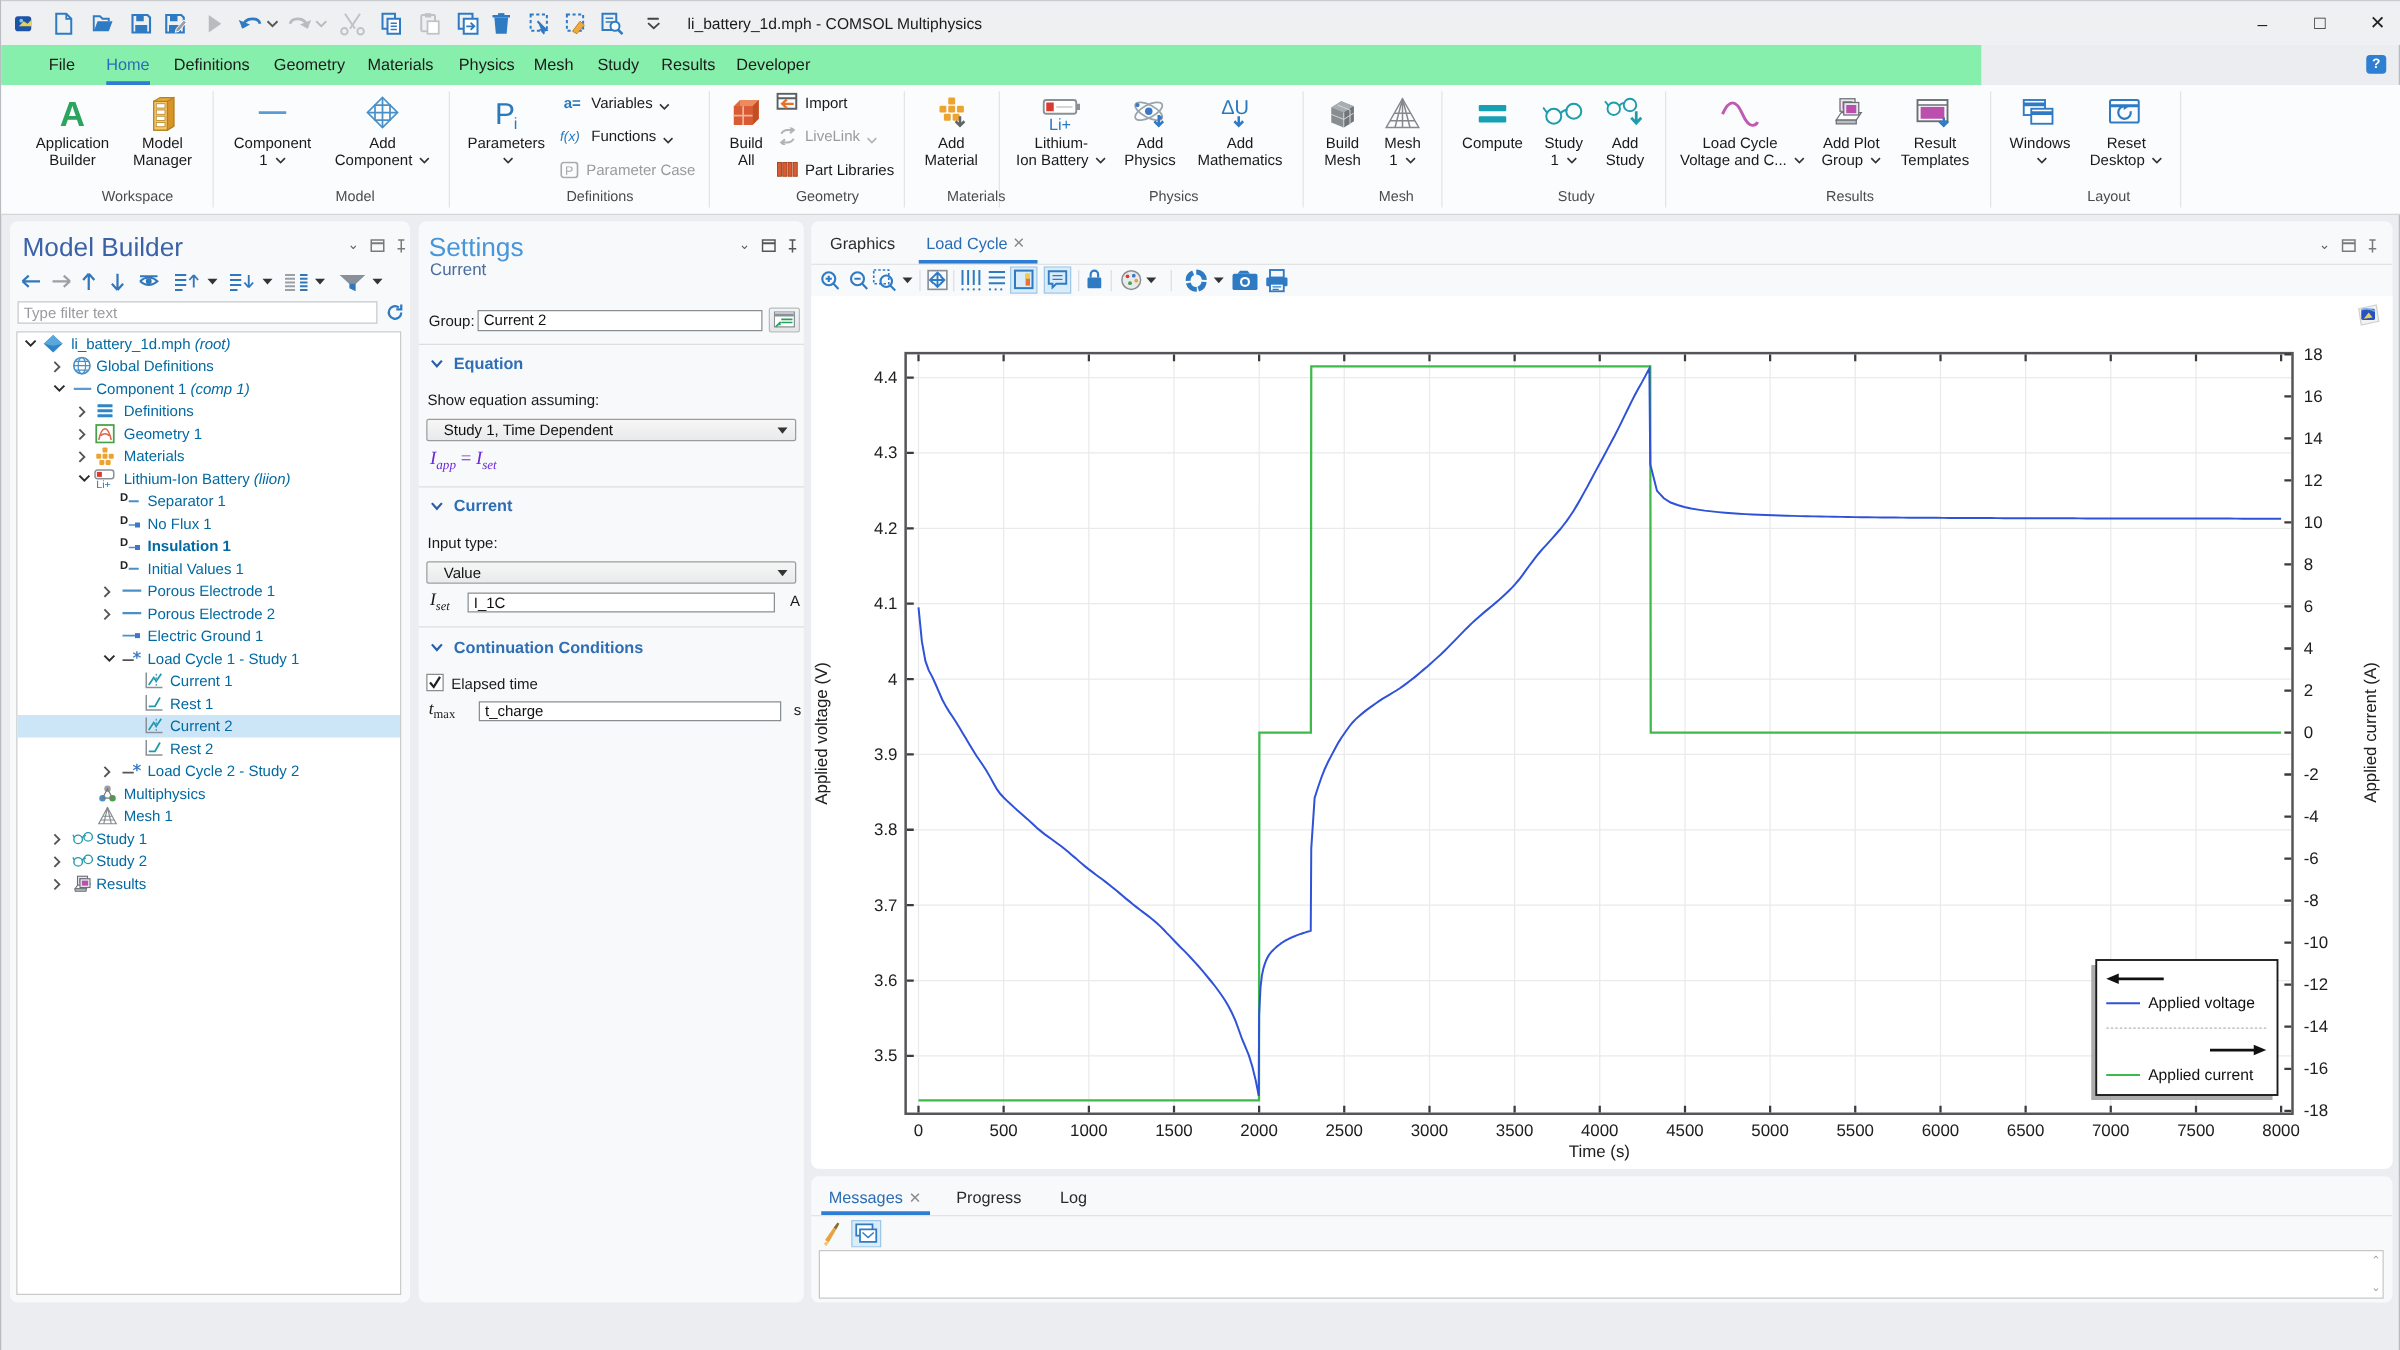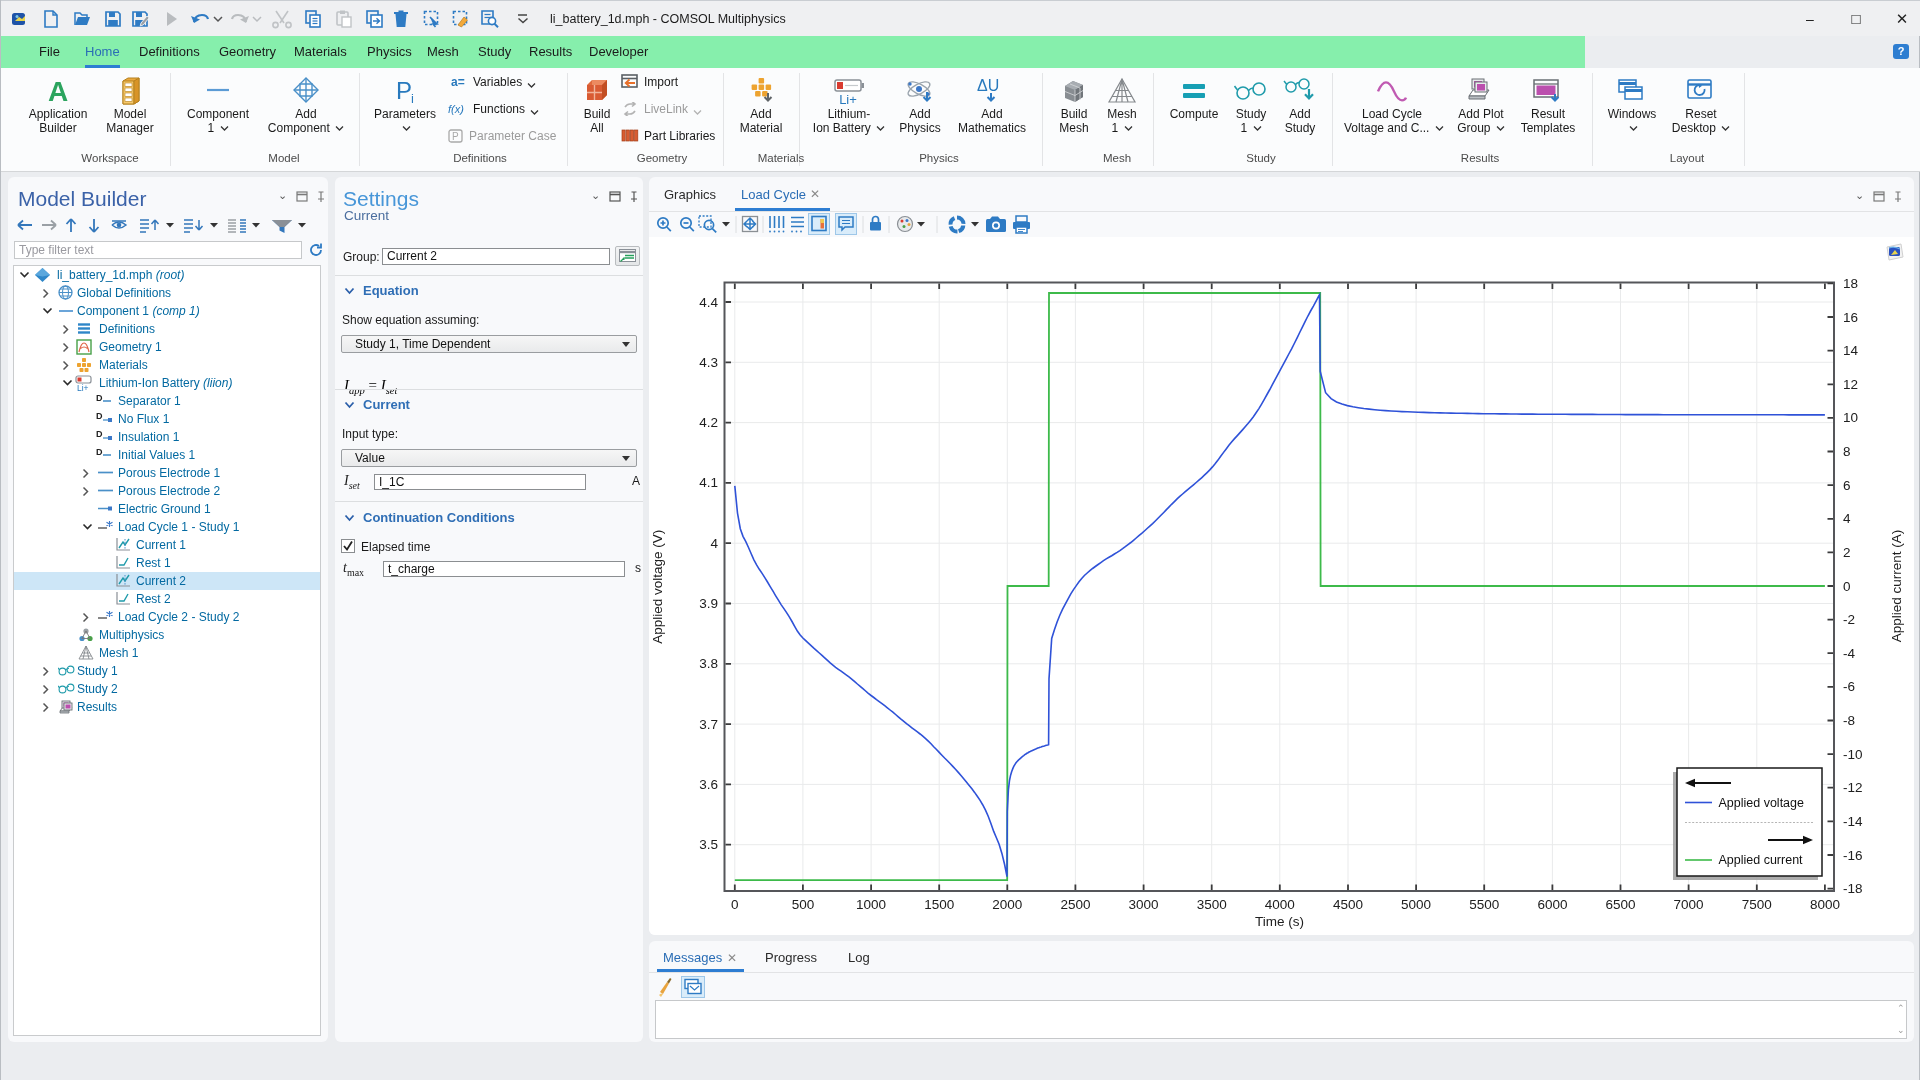--- a/index.html
+++ b/index.html
@@ -581,21 +581,21 @@
             <rect x="12" y="7" width="4" height="4" fill="#3c78c8"></rect>
           </svg>
           <span class="ttx" style="left:104px;">No Flux 1</span>
         </div>
       <div class="trow">
           <svg class="tic" style="left:82px;" width="17" height="14">
             <text x="0" y="8" font-size="9" font-weight="bold" fill="#222" font-family="Liberation Sans">D</text>
             <path d="M7 9 h5" stroke="#4a90c8" stroke-width="1.3"></path>
             <rect x="12" y="7" width="4" height="4" fill="#3c78c8"></rect>
           </svg>
-          <span class="ttx" style="left:104px;">Insulation 1</span>
+          <span class="ttx" style="left:104px;font-weight:bold;">Insulation 1</span>
         </div>
       <div class="trow">
           <svg class="tic" style="left:82px;" width="17" height="14">
             <text x="0" y="8" font-size="9" font-weight="bold" fill="#222" font-family="Liberation Sans">D</text>
             <path d="M7 8 h8" stroke="#4a90c8" stroke-width="1.6"></path>
           </svg>
           <span class="ttx" style="left:104px;">Initial Values 1</span>
         </div>
       <div class="trow">
           <svg class="tchev" style="left:68px; top:4px;" width="8" height="11">
@@ -751,29 +751,29 @@
           <path d="M6 6.5 h9 M6 9 h9" stroke="#27a05c" stroke-width="1.3"></path>
           <path d="M1.5 12.5 l4-4 v2.6 h-2.6 z" fill="#27a05c"></path>
           <path d="M1.5 12.5 l4-4" stroke="#27a05c" stroke-width="1.2"></path>
         </svg></div>
     <div class="sdiv" style="top:98px;"></div>
     <div class="shead" style="position:absolute; left:9px; top:106px;"><svg width="11" height="8" style="margin-right:8px;">
           <path d="M1.5 1.5 L5.5 6 L9.5 1.5" fill="none" stroke="#2b5faa" stroke-width="1.8"></path>
         </svg>Equation</div>
     <div style="position:absolute; left:7px; top:136px;">Show equation assuming:</div>
     <div class="combo" style="left:6px; top:158px; width:296px;">Study 1, Time Dependent<span class="arr"></span></div>
-    <div style="position:absolute; left:9px; top:182px; font-family:'Liberation Serif',serif; font-size:15px; font-style:italic; color:#000000;margin-top:18px;">I<sub style="font-size:10.5px;">app</sub> <span style="font-style:normal;">=</span> I<sub style="font-size:10.5px;">set</sub></div>
+    <div style="position:absolute; left:9px; top:182px; font-family:'Liberation Serif',serif; font-size:15px; font-style:italic; color:#6d28d9;">I<sub style="font-size:10.5px;">app</sub> <span style="font-style:normal;">=</span> I<sub style="font-size:10.5px;">set</sub></div>
     <div class="sdiv" style="top:212px;"></div>
     <div class="shead" style="position:absolute; left:9px; top:220px;"><svg width="11" height="8" style="margin-right:8px;">
           <path d="M1.5 1.5 L5.5 6 L9.5 1.5" fill="none" stroke="#2b5faa" stroke-width="1.8"></path>
         </svg>Current</div>
     <div style="position:absolute; left:7px; top:250px;">Input type:</div>
     <div class="combo" style="left:6px; top:272px; width:296px;">Value<span class="arr"></span></div>
     <div style="position:absolute; left:9px; top:296px; font-family:'Liberation Serif',serif; font-size:14px; font-style:italic;">I<sub style="font-size:10px;">set</sub></div>
-    <div class="tinput" style="left:39px; top:297px; width:212px; height:16px; line-height:14px;">I_1C</div>
+    <div class="tinput" style="left:39px; top:297px; width:246px; height:16px; line-height:14px;">I_1C</div>
     <div style="position:absolute; left:297px; top:297px;">A</div>
     <div class="sdiv" style="top:324px;"></div>
     <div class="shead" style="position:absolute; left:9px; top:333px;"><svg width="11" height="8" style="margin-right:8px;">
           <path d="M1.5 1.5 L5.5 6 L9.5 1.5" fill="none" stroke="#2b5faa" stroke-width="1.8"></path>
         </svg>Continuation Conditions</div>
     <div style="position:absolute; left:6px; top:362px; width:14px; height:14px; background:#fff; border:1px solid #8a8d90;"><svg width="12" height="12">
           <path d="M2 6 l3 3.5 5-8" fill="none" stroke="#222" stroke-width="1.8"></path>
         </svg></div>
     <div style="position:absolute; left:26px; top:363px;">Elapsed time</div>
     <div style="position:absolute; left:8px; top:383px; font-family:'Liberation Serif',serif; font-size:14px; font-style:italic;">t<sub style="font-size:10px; font-style:normal;">max</sub></div>

